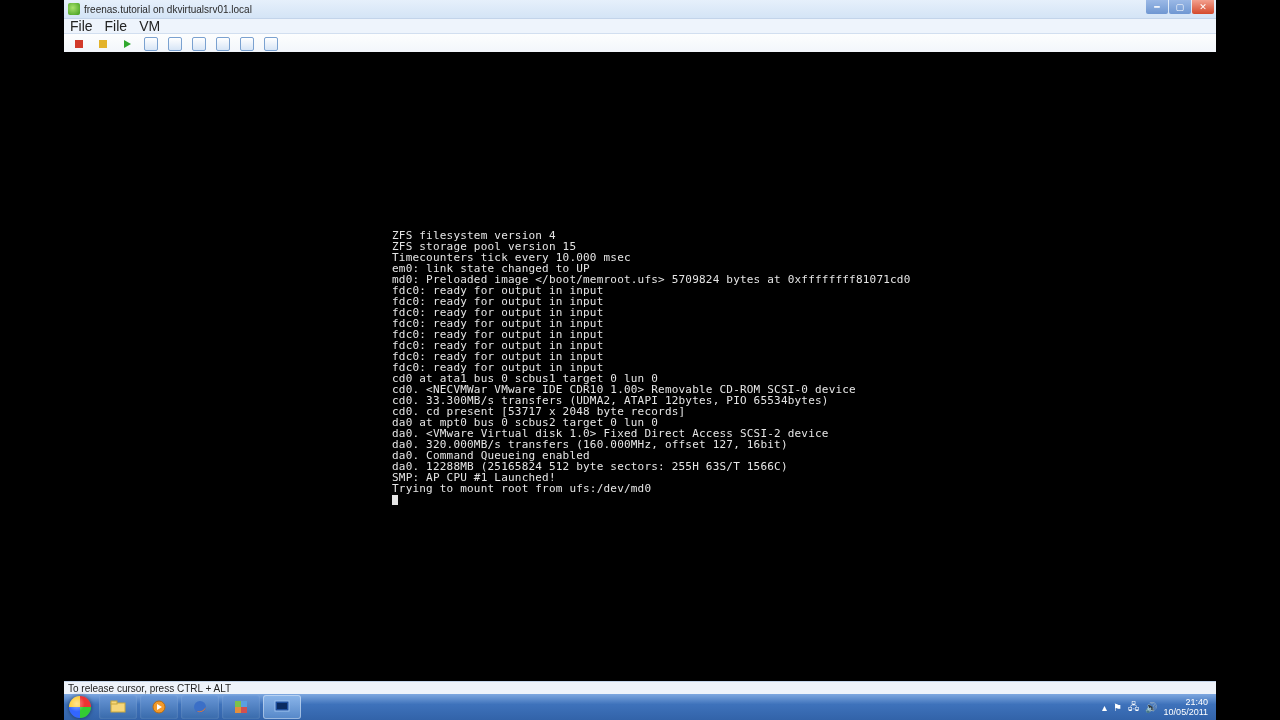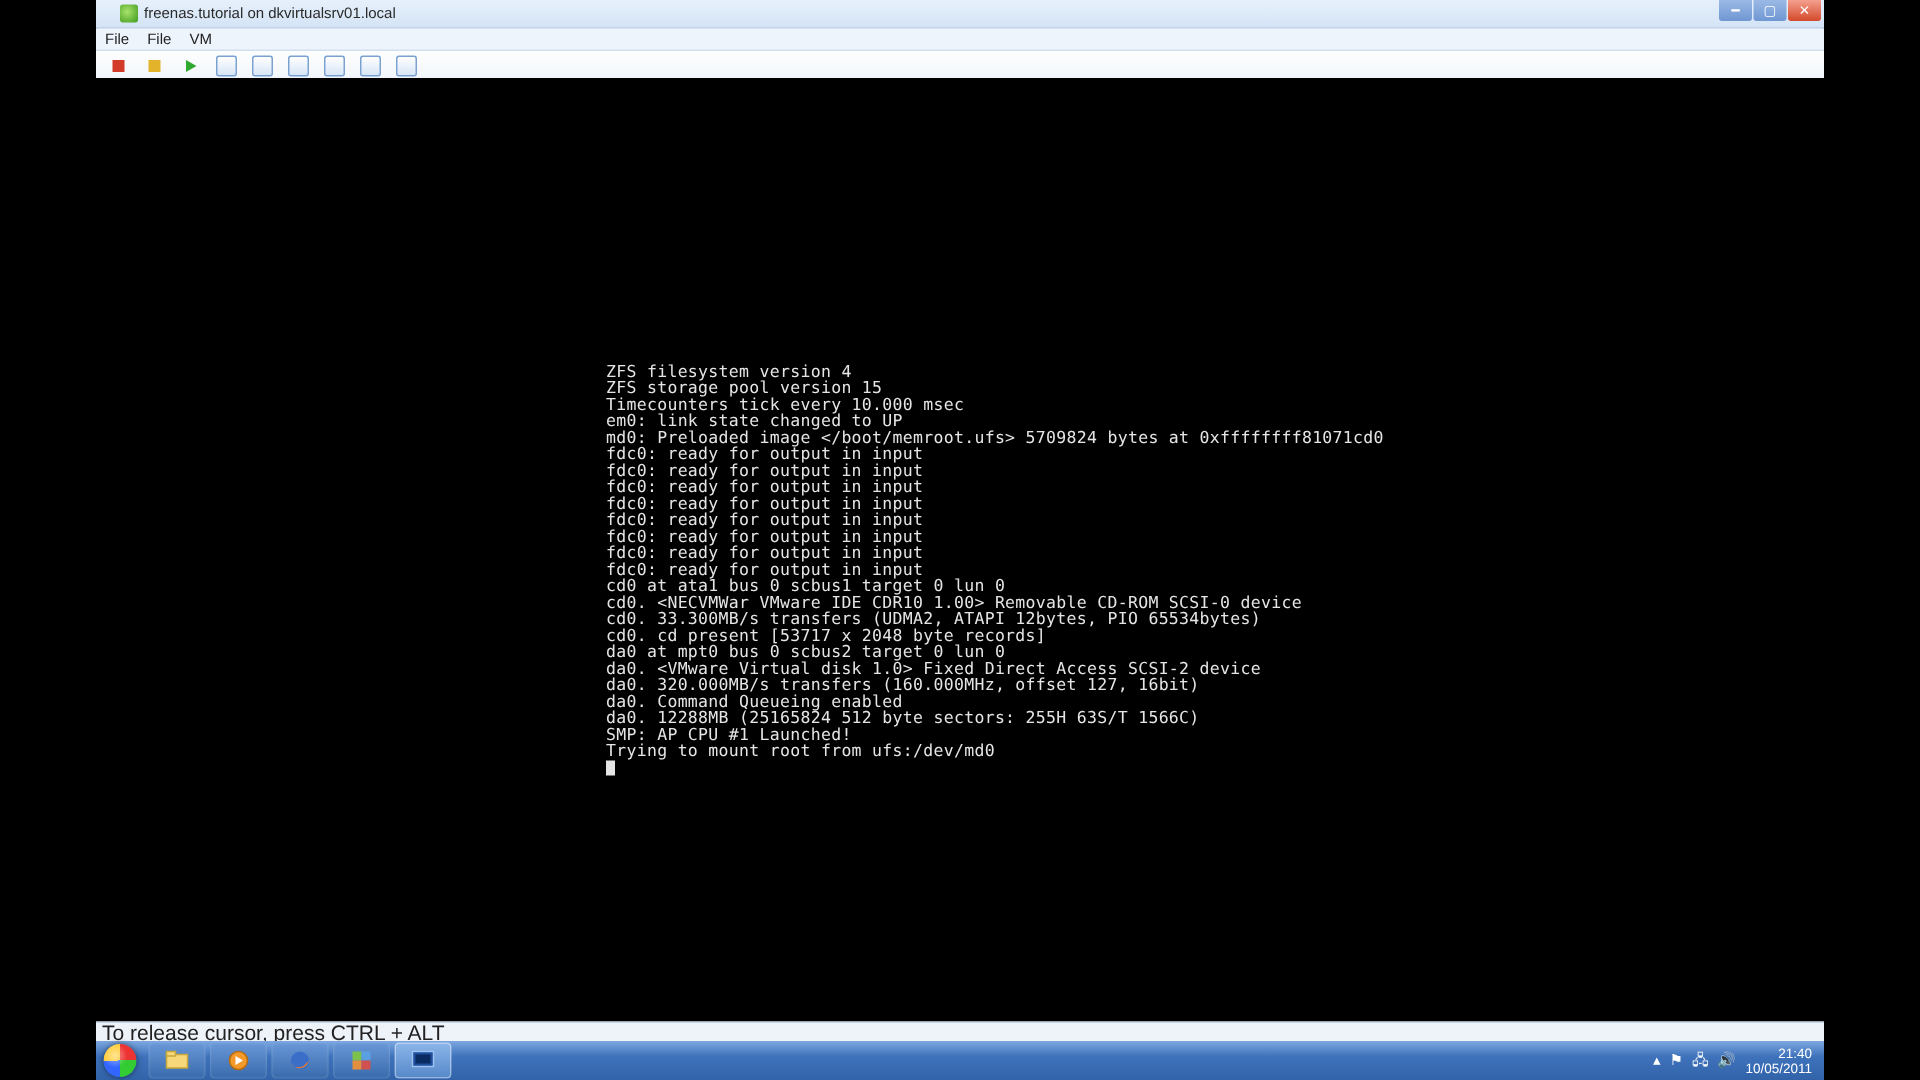--- a/index.html
+++ b/index.html
@@ -23,21 +23,21 @@
     box-shadow: 0 0 0 1px #7da2cf inset;
   }
   
   .titlebar {
     height: 18px;
     background: linear-gradient(#e6f0fb, #d4e4f6);
     display: flex;
     align-items: center;
     font-size: 10px;
     color: #2a2a2a;
-    padding-left: 16px;
+    padding-left: 4px;
     border-bottom: 1px solid #c3d4ea;
     position: relative;
   }
   .titlebar .app-icon {
     width: 12px;
     height: 12px;
     background: radial-gradient(circle at 40% 40%, #a9e26d, #3c9a1a);
     border-radius: 2px;
     margin-right: 4px;
   }
@@ -58,21 +58,21 @@
     font-size: 9px;
     color: #fff;
   }
   .win-btn.min { background: linear-gradient(#9bb9e6,#6f97d2); }
   .win-btn.max { background: linear-gradient(#9bb9e6,#6f97d2); }
   .win-btn.close { background: linear-gradient(#f3a08e,#d4492b); }
   
   .menubar {
     height: 14px;
     background: #eef4fc;
-    font-size: 10px;
+    font-size: 14px;
     color: #222;
     padding-left: 6px;
     display: flex;
     gap: 12px;
     align-items: center;
     border-bottom: 1px solid #d2dff0;
   }
   .menubar span { cursor: default; }
   
   .toolbar {
@@ -110,39 +110,39 @@
     bottom: 12px;
     background: #000;
     color: #e5e5e5;
     font-family: "Courier New", monospace;
     font-size: 11px;
     line-height: 11px;
     white-space: pre;
     letter-spacing: 0.2px;
   }
   .console pre {
-    margin: 12px;
+    margin: 0;
     position: absolute;
     left: 328px;
     top: 178px;
   }
   .cursor {
     display:inline-block;
     width:6px;height:10px;background:#e5e5e5;
     vertical-align:bottom;
   }
   
   .statusbar {
     position: absolute;
     left: 0;
     bottom: 0;
     right: 0;
     height: 12px;
     background: #eef3fa;
-    font-size: 14px;
+    font-size: 10px;
     color: #222;
     padding-left: 4px;
     display:flex;
     align-items:center;
     border-top:1px solid #c3d4ea;
   }
   
   .taskbar {
     position: absolute;
     left: 64px;

